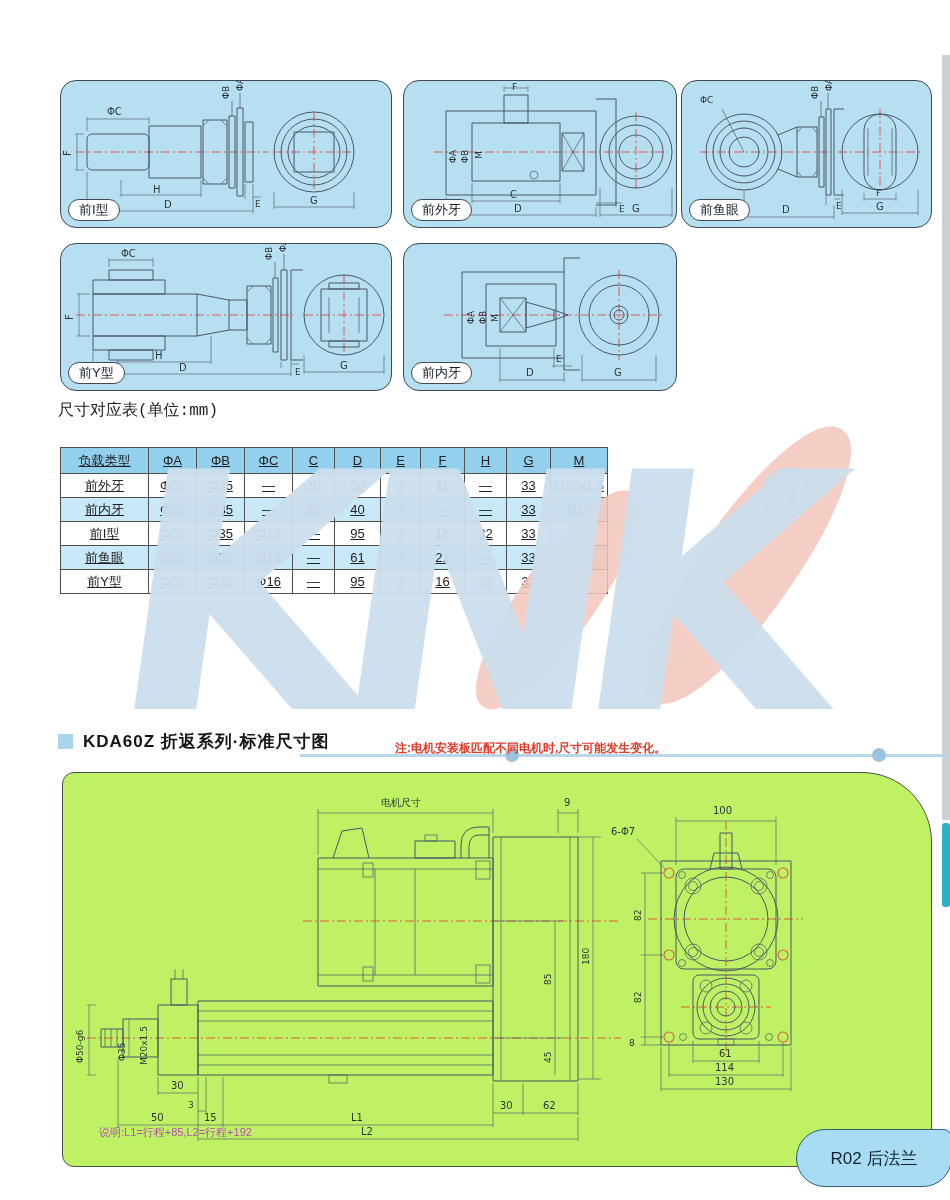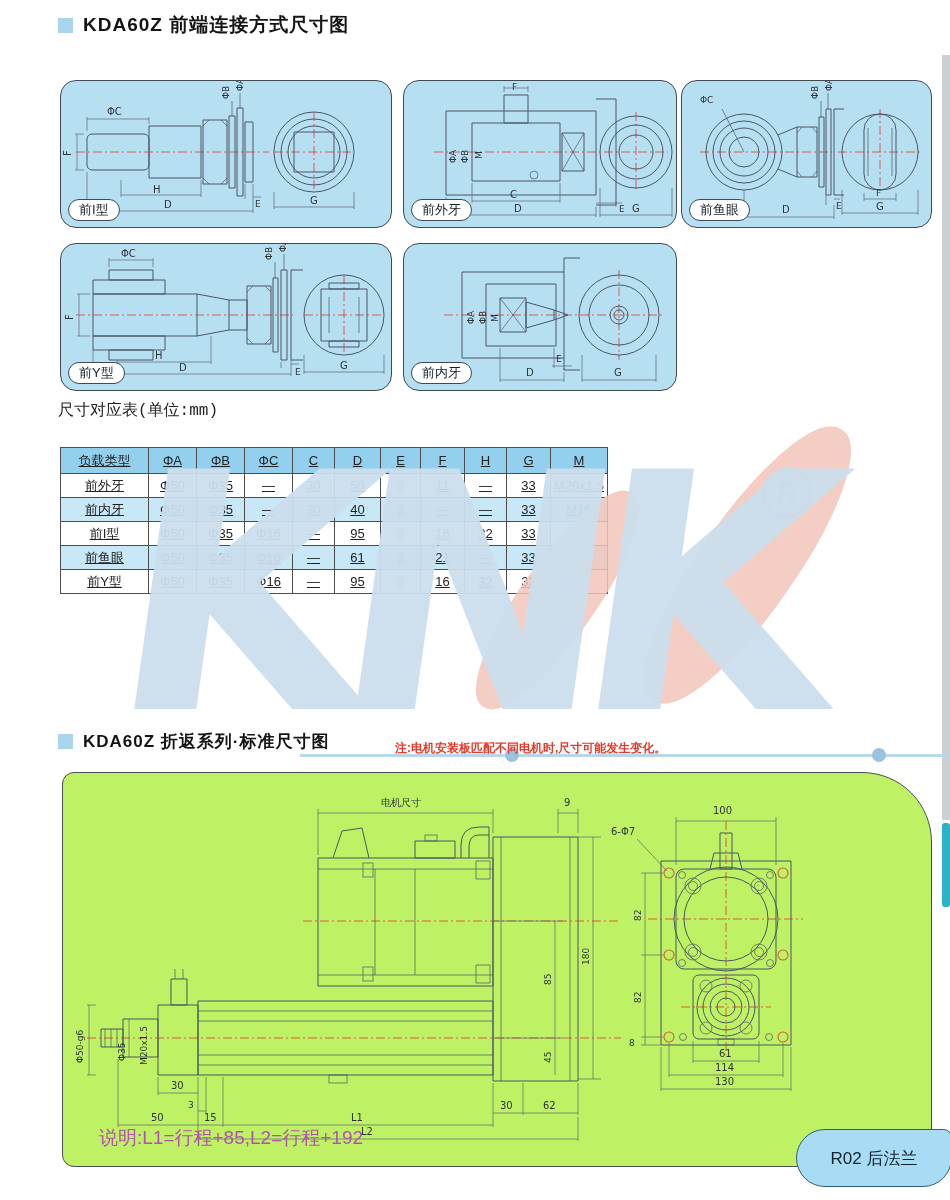--- a/index.html
+++ b/index.html
@@ -45,21 +45,21 @@
   .wm-reg{position:absolute;width:44px;height:44px;border:3.5px solid #c9dcea;border-radius:50%;
           color:#c9dcea;font-size:27px;font-weight:bold;display:flex;align-items:center;justify-content:center;}
   .wm-cn{position:absolute;font-size:145px;font-weight:bold;letter-spacing:34px;color:rgba(167,201,227,0.28);
          -webkit-text-stroke:2.5px #a5c9e3;line-height:140px;}
   .wm-line{position:absolute;height:3px;background:#b9d7eb;}
   .wm-dot{position:absolute;width:14px;height:14px;border-radius:50%;background:#9cc3de;}
 
   
   #foldback-panel{position:absolute;left:62px;top:772px;width:868px;height:393px;background:#bef264;
                   border:1.5px solid #494f57;border-radius:12px 70px 0 12px;z-index:6;}
-  #foldback-note{position:absolute;left:36px;top:352px;font-size:19px;color:#b44fb4;z-index:8;}
+  #foldback-note{position:absolute;left:36px;top:352px;font-size:11px;color:#b44fb4;z-index:8;}
   #r02-tab{position:absolute;left:733px;top:356px;width:154px;height:56px;background:#a8dcf5;
            border:1.6px solid #2c5f7d;border-radius:34px 10px 34px 34px;display:flex;align-items:center;
            justify-content:center;font-size:17px;color:#10222e;z-index:9;}
 
   
   #edge-strip-gray{position:absolute;right:0;top:55px;width:8px;height:765px;background:#cbd0d4;z-index:1;}
   #edge-strip-teal{position:absolute;right:0;top:823px;width:8px;height:84px;background:#2bb2c6;border-radius:3px;z-index:1;}
 </style>
 </head>
 <body>
@@ -72,24 +72,20 @@
   <div id="watermark">
     <div class="wm-swoosh" style="left:700px;top:400px;width:95px;height:330px;transform:rotate(35deg);"></div>
     <div class="wm-swoosh" style="left:520px;top:470px;width:75px;height:260px;transform:rotate(35deg);"></div>
     <div class="wm-knk" style="left:120px;top:450px;">KNK</div>
     <div class="wm-reg" style="left:762px;top:468px;">R</div>
     <div class="wm-line" style="left:300px;top:754px;width:648px;"></div>
     <div class="wm-dot" style="left:505px;top:748px;"></div>
     <div class="wm-dot" style="left:872px;top:748px;"></div>
   </div>
 
-  <div class="sec-head" style="left:58px;top:12px;">
-    <div class="bullet"></div>
-    <div class="sec-title">KDA60Z 前端连接方式尺寸图</div>
-  </div>
 
   <div class="panel" style="left:60px;top:80px;width:330px;height:146px;">
     <svg width="327" height="143" viewBox="0 0 327 143">
       <path class="cl" d="M15,71 H208"></path>
         <path class="cl" d="M253,31 V111 M213,71 H293"></path>
       <rect class="ln" x="26" y="53" width="62" height="36" rx="5"></rect>
       <rect class="ln" x="88" y="45" width="52" height="52"></rect>
       <rect class="ln" x="142" y="39" width="24" height="64"></rect>
       <path class="lnt" d="M142,45 L148,39 M160,39 L166,45 M142,97 L148,103 M160,103 L166,97"></path>
       <rect class="ln" x="168" y="35" width="6" height="72"></rect>

